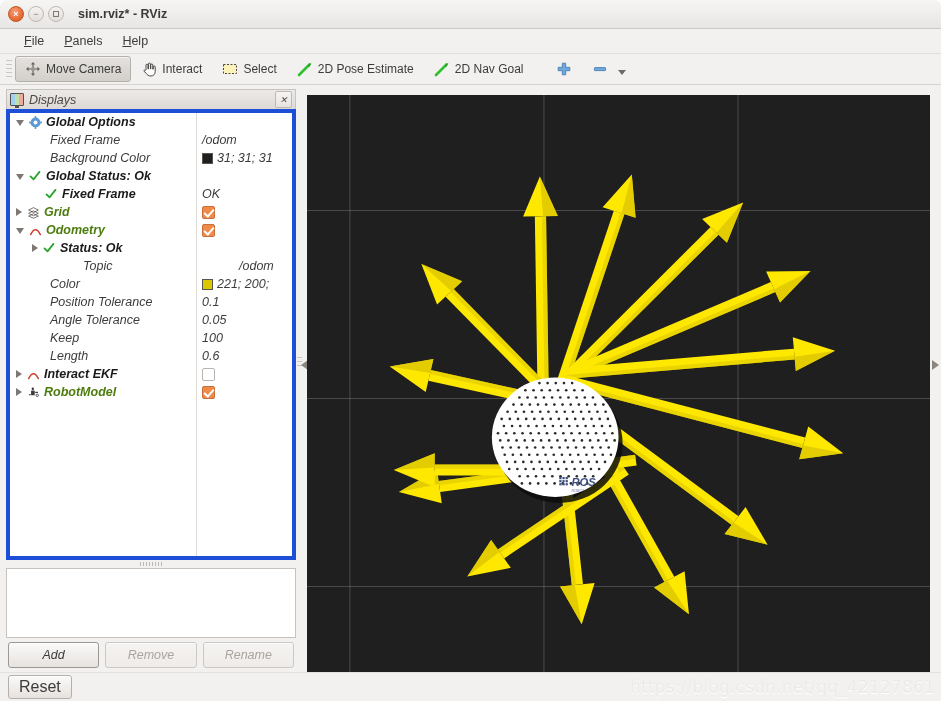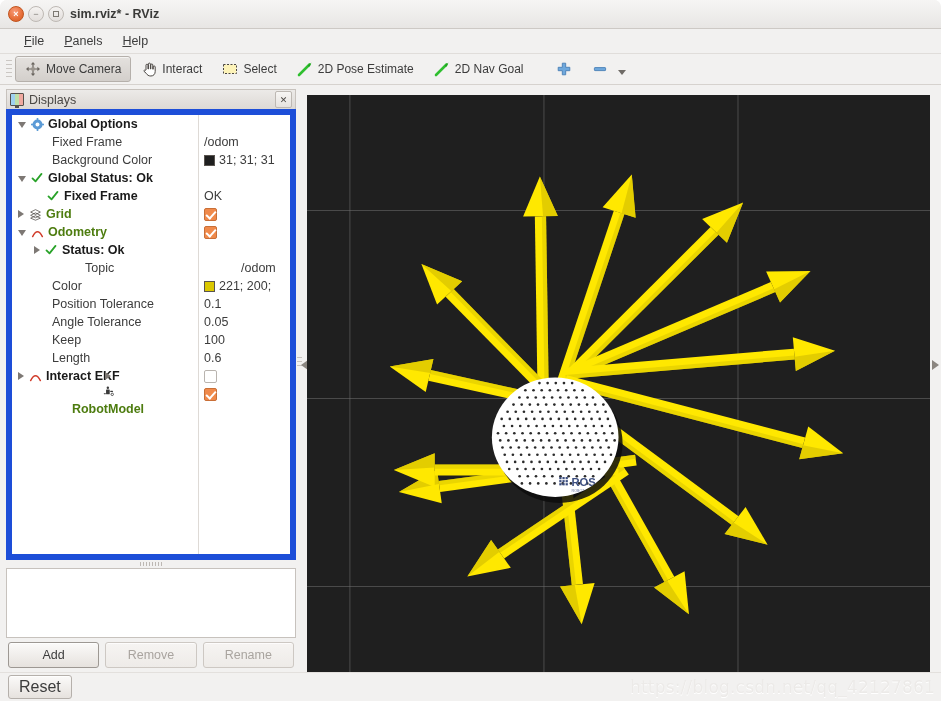--- a/index.html
+++ b/index.html
@@ -59,21 +59,21 @@
     background: linear-gradient(to bottom, #f5f3f1, #e2dedb);
     border: 1px solid #bdb8b3;
     color: #7d7871;
   }
   .wbtn.max .sq {
     width: 6px; height: 6px;
     border: 1px solid #7d7871;
     box-sizing: border-box;
   }
   #title-text {
-    margin-left: 2px;
+    margin-left: 10px;
     font-weight: bold;
     font-size: 12.5px;
     color: #3a3a38;
   }
 
   
   #menubar {
     height: 24px;
     flex: 0 0 24px;
     background: #f2f1f0;
@@ -134,20 +134,21 @@
     margin-top: 6px;
   }
 
   
   #body {
     flex: 1 1 auto;
     display: flex;
     background: #f2f1f0;
     position: relative;
     min-height: 0;
+    font-style: italic;
   }
 
   
   #leftdock {
     width: 296px;
     flex: 0 0 296px;
     display: flex;
     flex-direction: column;
     padding: 4px 0 0 6px;
     box-sizing: border-box;
@@ -196,21 +197,21 @@
     border-radius: 2px;
     background: linear-gradient(to bottom, #f7f6f4, #e6e2df);
     display: flex; align-items: center; justify-content: center;
     font-size: 9px; color: #4b4845;
     cursor: default;
   }
 
   #tree-wrap {
     flex: 1 1 auto;
     background: #ffffff;
-    border: 6px solid #1d4ed8;
+    border: 4px solid #1d4ed8;
     position: relative;
     overflow: hidden;
     min-height: 0;
   }
   #tree-colline {
     position: absolute;
     left: 186px; top: 0; bottom: 0;
     width: 1px;
     background: #dedad6;
   }
@@ -706,21 +707,21 @@
                       <path d="M2 13 Q8 1 14 13" stroke="#d13b2a" stroke-width="1.8" fill="none" stroke-linecap="round"></path>
                     </svg>
                   </span>
                   <span class="tname black">Interact EKF</span>
                 </div>
                 <div class="tval">
                   <span class="chk"></span>
                 </div>
               </div>
               <div class="trow">
-                <div class="tlabel" style="padding-left: 6px; flex-direction: column;">
+                <div class="tlabel" style="padding-left: 6px;">
                   <span class="tw right"></span>
                   <span style="width: 14px; display: inline-flex; align-items: center; justify-content: center; flex: 0 0 14px;">
                     <svg width="13" height="13" viewBox="0 0 16 16">
                       <g fill="#3a3a3a">
                         <rect x="5" y="5.5" width="4.5" height="6" rx="0.8"></rect>
                         <circle cx="7.2" cy="3.4" r="1.5"></circle>
                         <rect x="10" y="7" width="3.6" height="1.5" rx="0.6"></rect>
                         <rect x="2.2" y="10" width="2.6" height="1.4" rx="0.5"></rect>
                       </g>
                       <circle cx="12.6" cy="11.5" r="1.5" fill="none" stroke="#3a3a3a" stroke-width="1"></circle>

